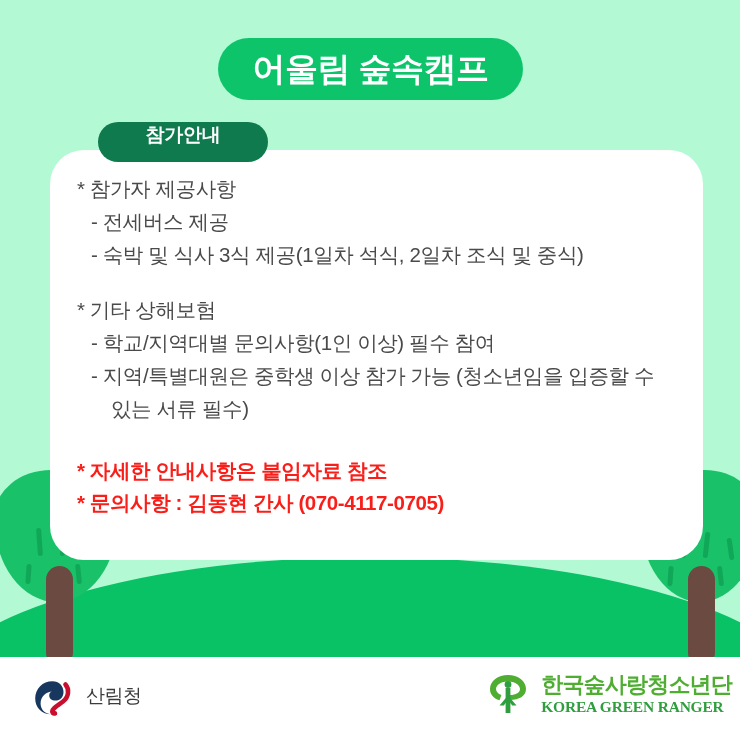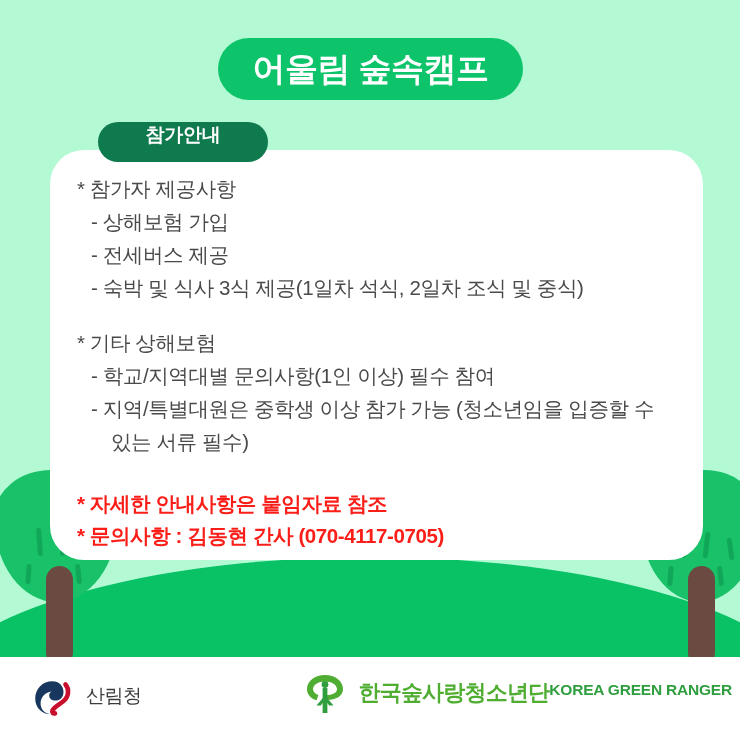--- a/index.html
+++ b/index.html
@@ -198,21 +198,21 @@
   }
   .ranger-logo {
     position: absolute;
     right: 32px;
     top: 14px;
     display: flex;
     align-items: center;
     gap: 10px;
   }
   .ranger-mark { width: 46px; height: 46px; }
-  .ranger-words { display: flex; flex-direction: row; line-height: 1; }
+  .ranger-words { display: flex; flex-direction: column; line-height: 1; font-family: Liberation Serif, serif; }
   .ranger-kr {
     color: #4fae32;
     font-size: 22px;
     font-weight: bold;
     letter-spacing: -0.8px;
     white-space: nowrap;
     margin-bottom: 3px;
   }
   .ranger-en {
     color: #2e9e3e;
@@ -260,21 +260,20 @@
   <div class="card"></div>
 
   <div class="tab-pill">
     <span class="tab-text">참가안내</span>
   </div>
 
   <div class="card-body">
 
     <div class="block">
       <div class="line">* 참가자 제공사항</div>
-      <div class="line indent">- 상해보험 가입</div>
       <div class="line indent">- 전세버스 제공</div>
       <div class="line indent">- 숙박 및 식사 3식 제공(1일차 석식, 2일차 조식 및 중식)</div>
     </div>
 
     <div class="block">
       <div class="line">* 기타 상해보험</div>
       <div class="line indent">- 학교/지역대별 문의사항(1인 이상) 필수 참여</div>
       <div class="line wrap">- 지역/특별대원은 중학생 이상 참가 가능 (청소년임을 입증할 수 있는 서류 필수)</div>
     </div>
 

